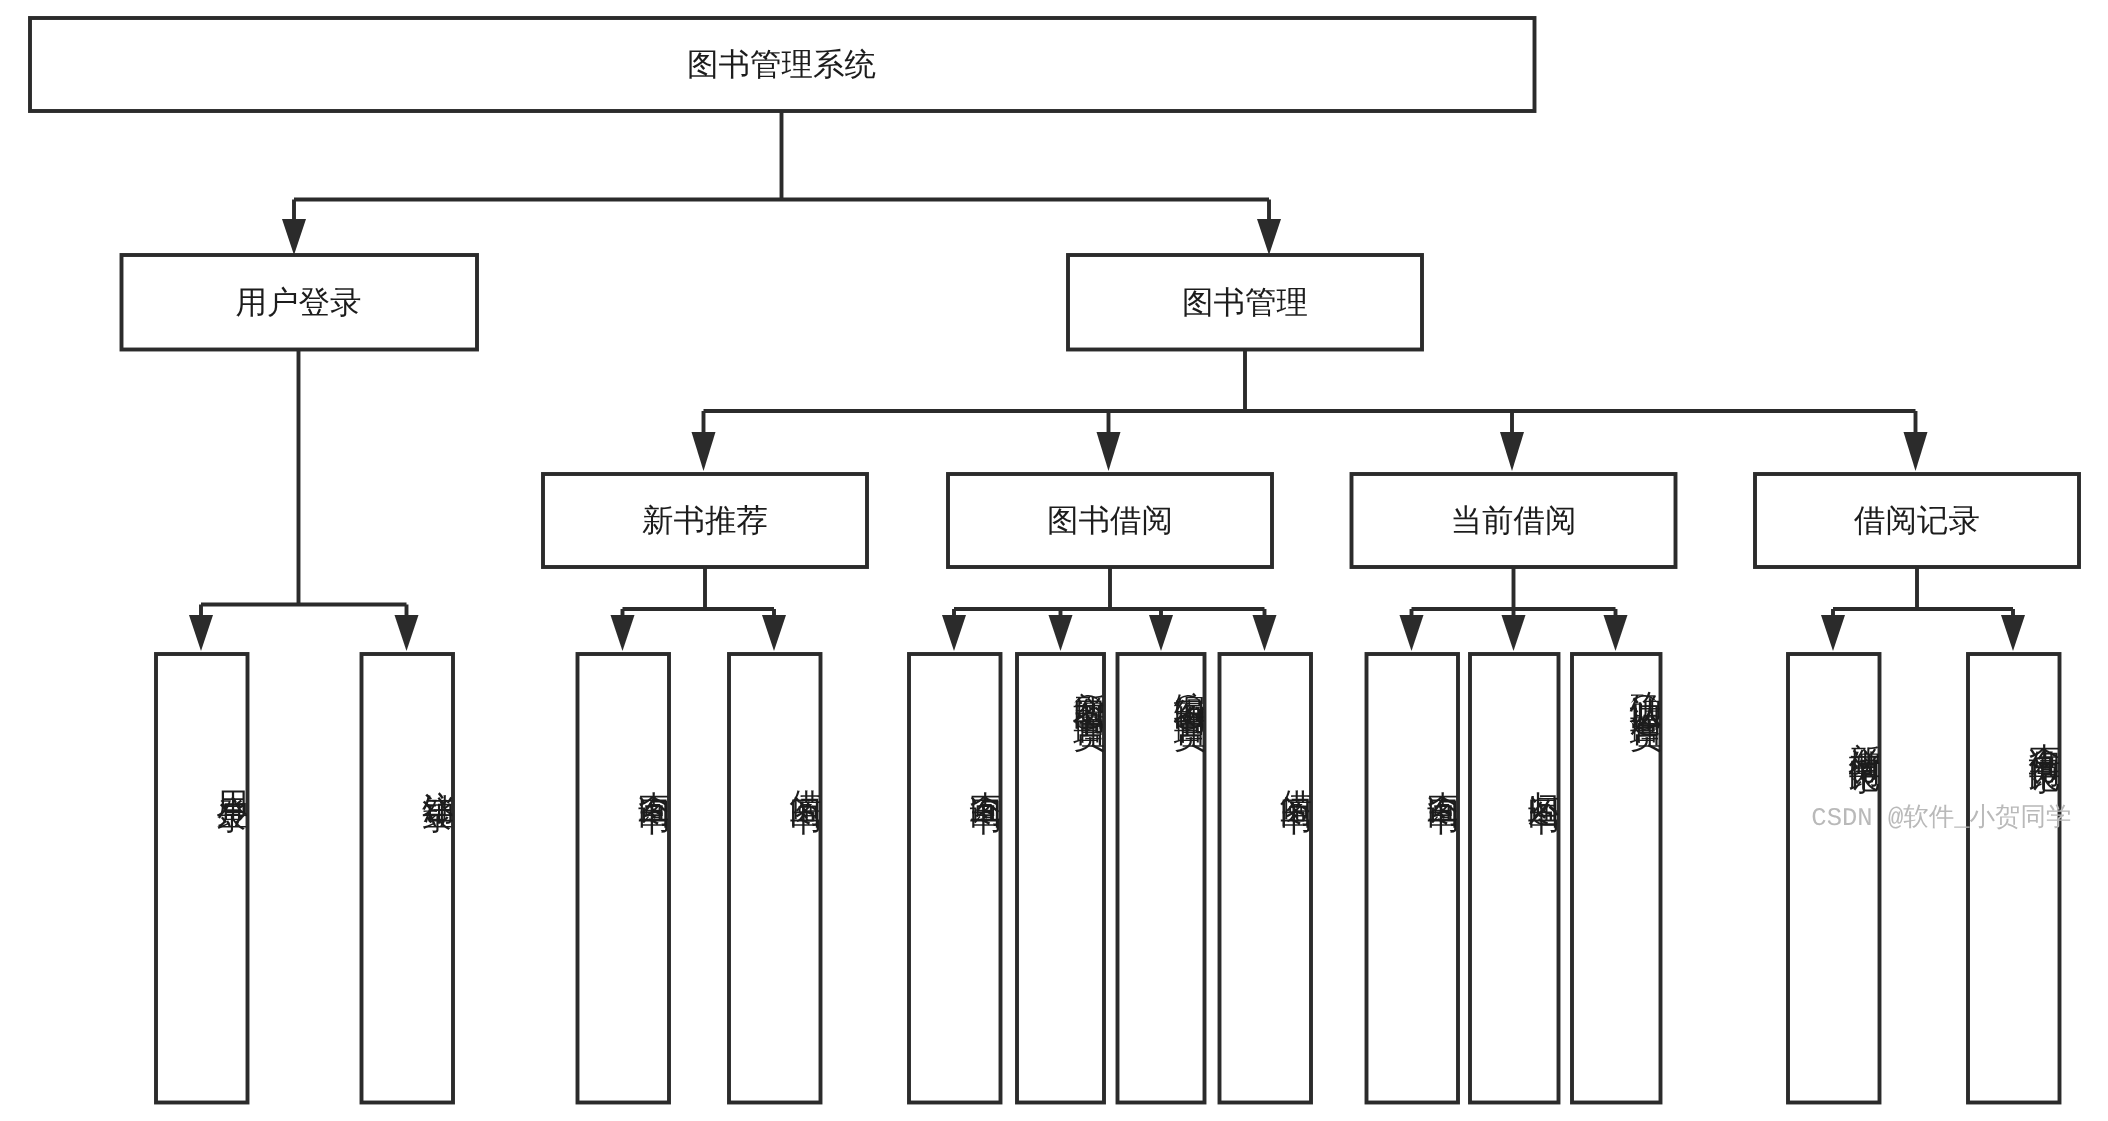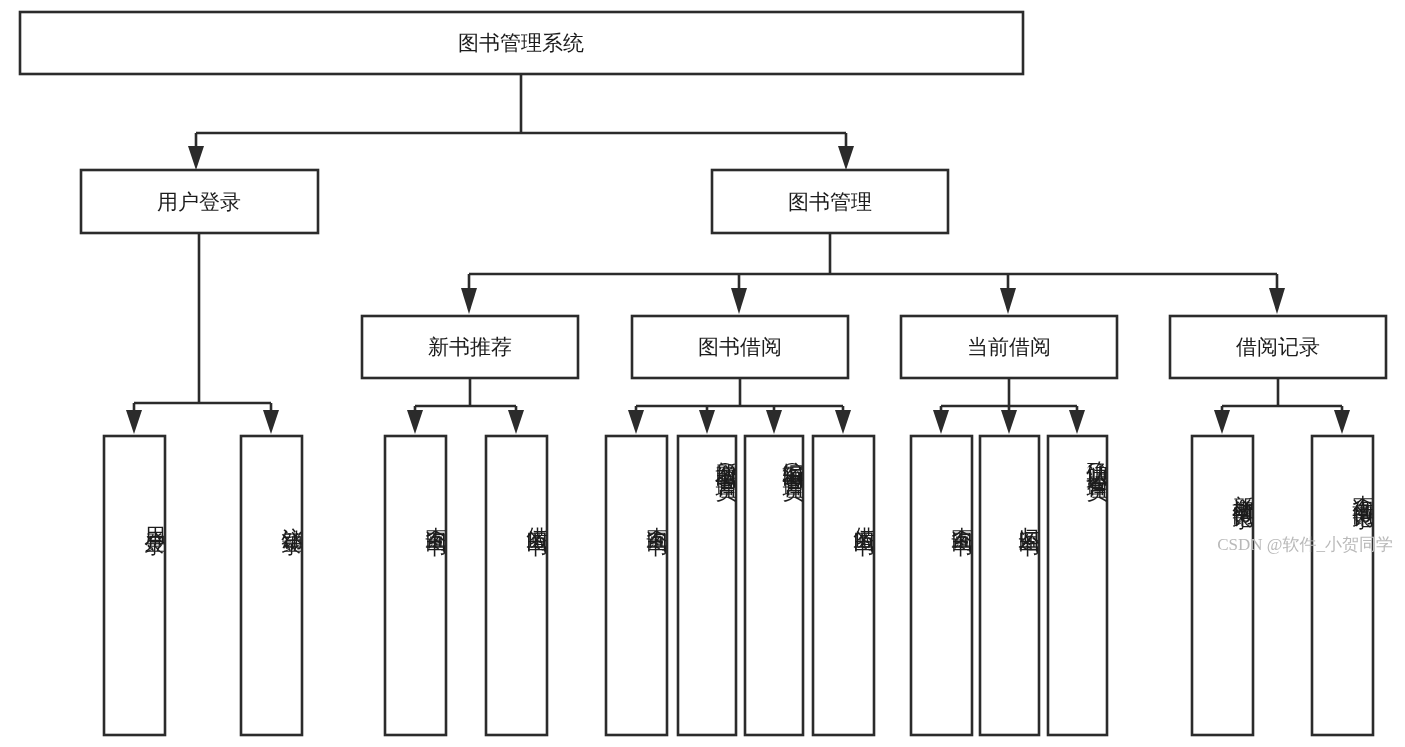--- a/index.html
+++ b/index.html
@@ -55,23 +55,23 @@
     font-family: "DejaVu Sans", "Liberation Sans", sans-serif;
     font-size: 21px;
     line-height: 1.0;
     color: #1c1c1c;
     letter-spacing: 3px;
     white-space: nowrap;
     pointer-events: none;
   }
   .watermark {
     position: absolute;
-    right: 12px;
+    right: 24px;
     bottom: 8px;
-    font-family: Liberation Serif, serif;
+    font-family: Liberation Mono, monospace;
     font-size: 17px;
     color: #b9b9b9;
     white-space: nowrap;
   }
 </style>
 </head>
 <body>
 
 <div id="diagram-root">
 

